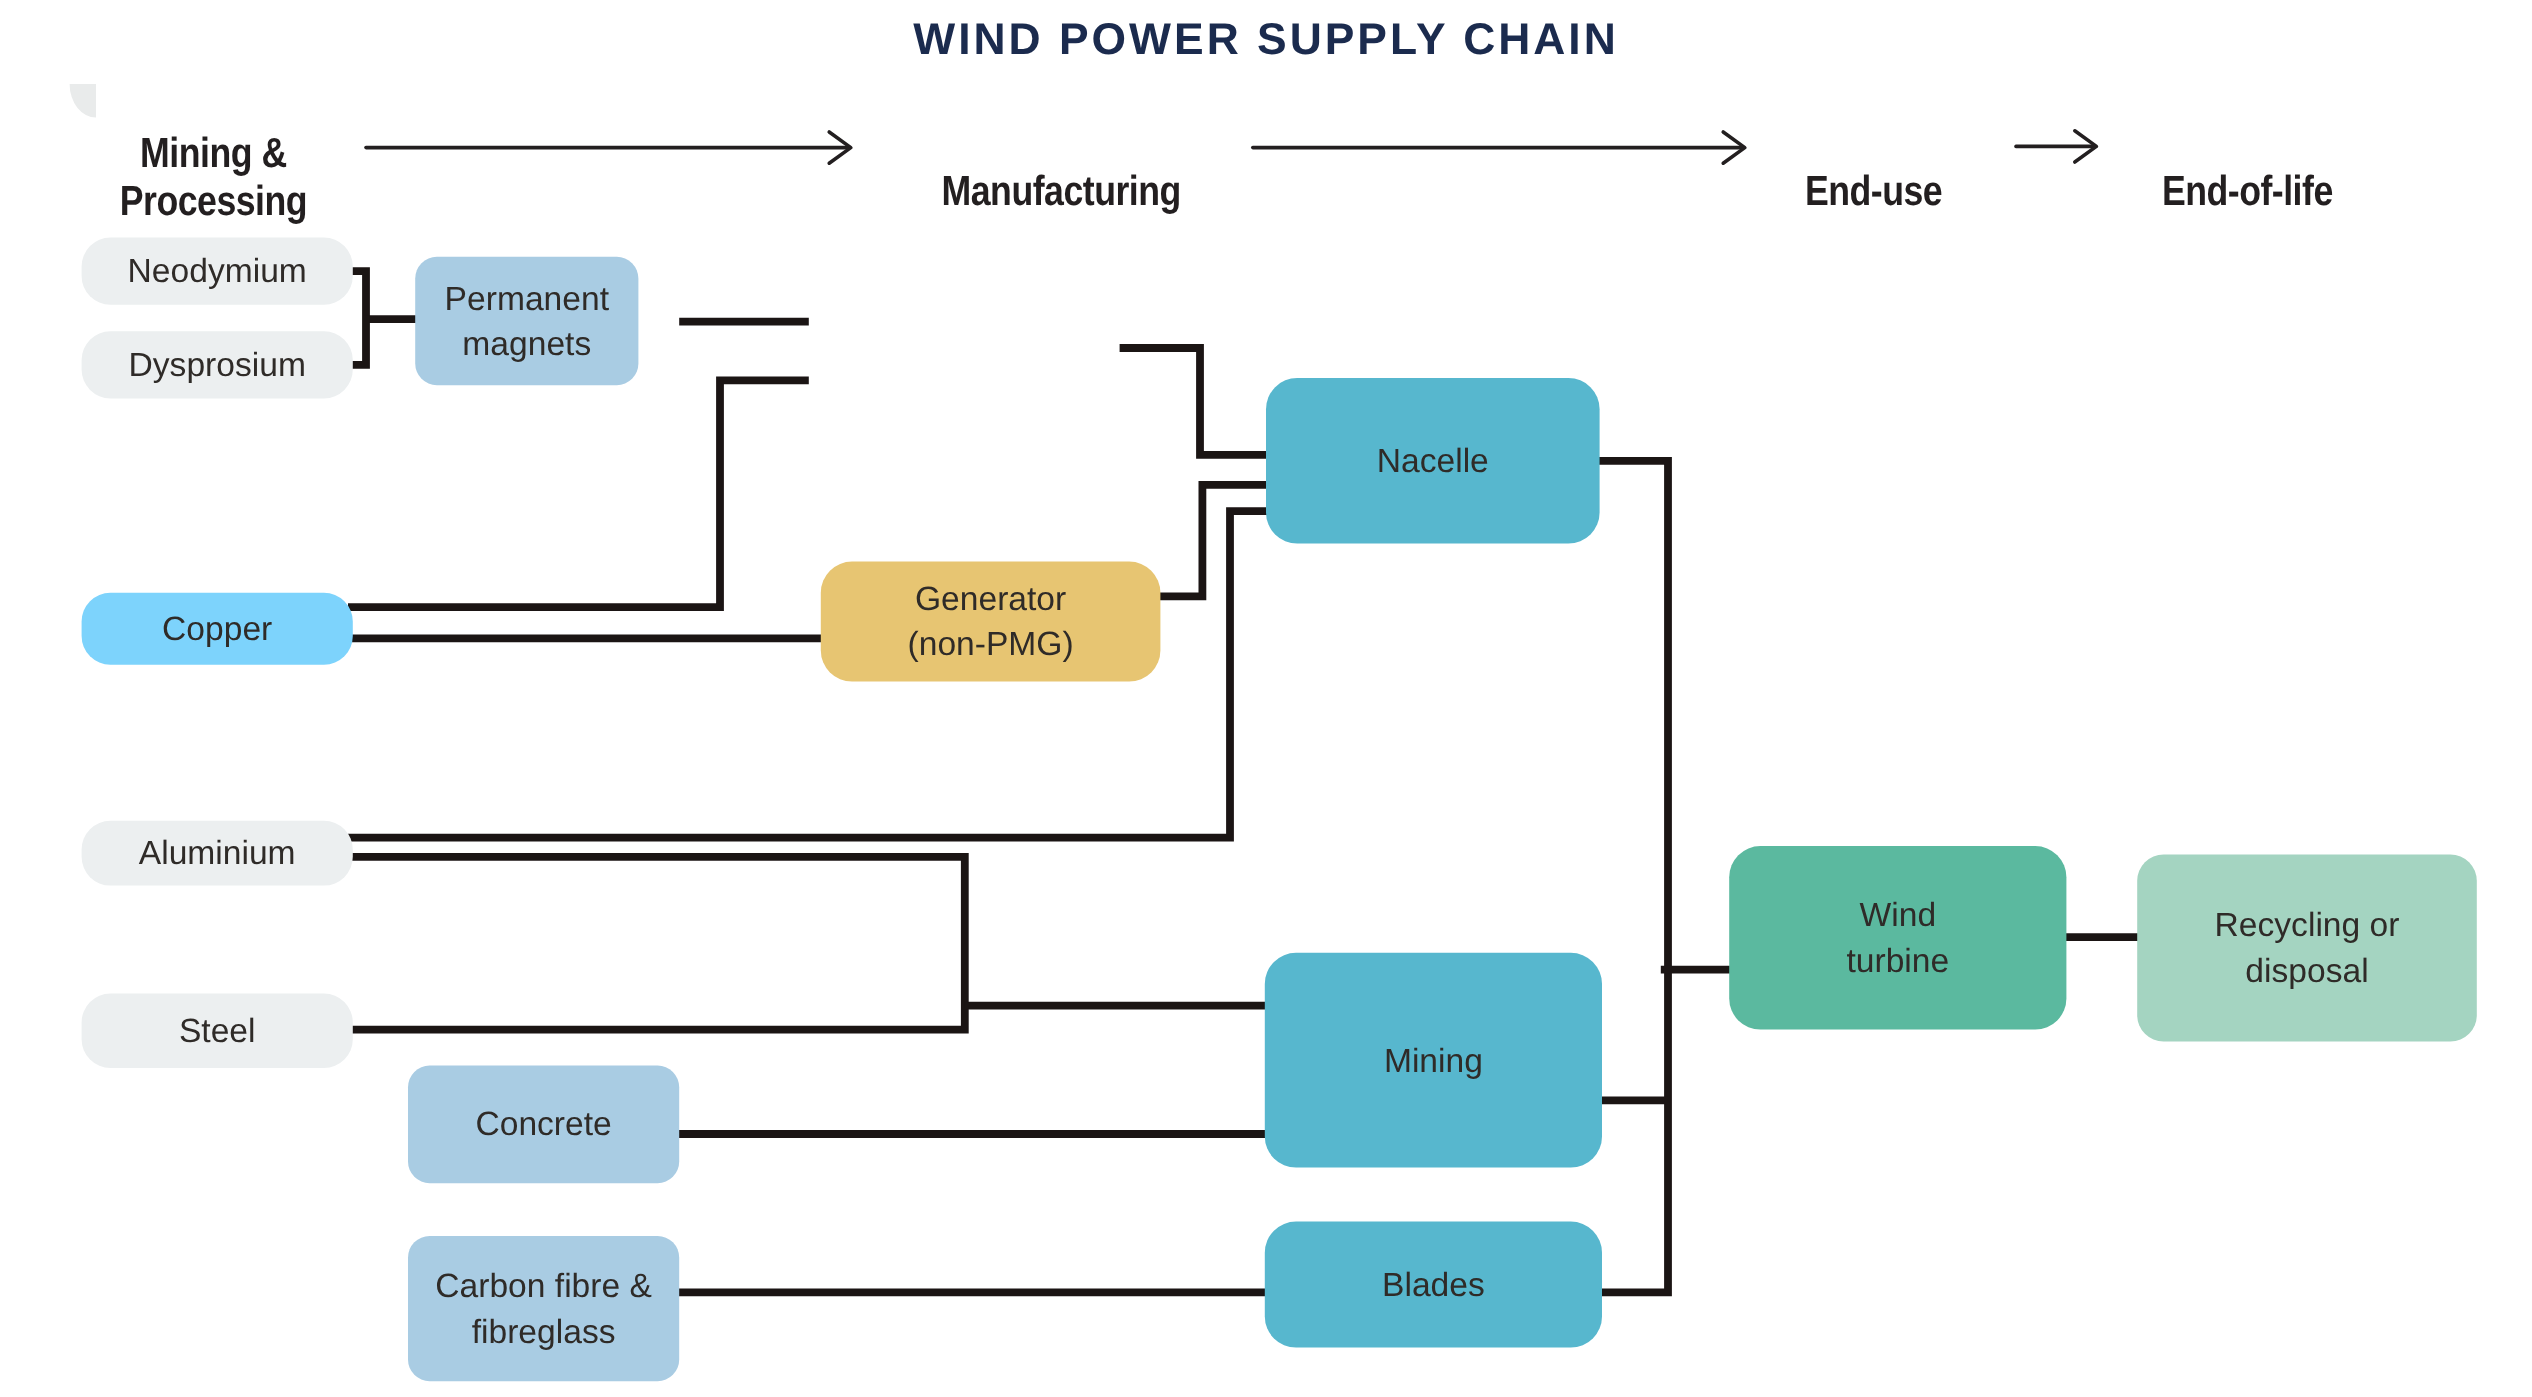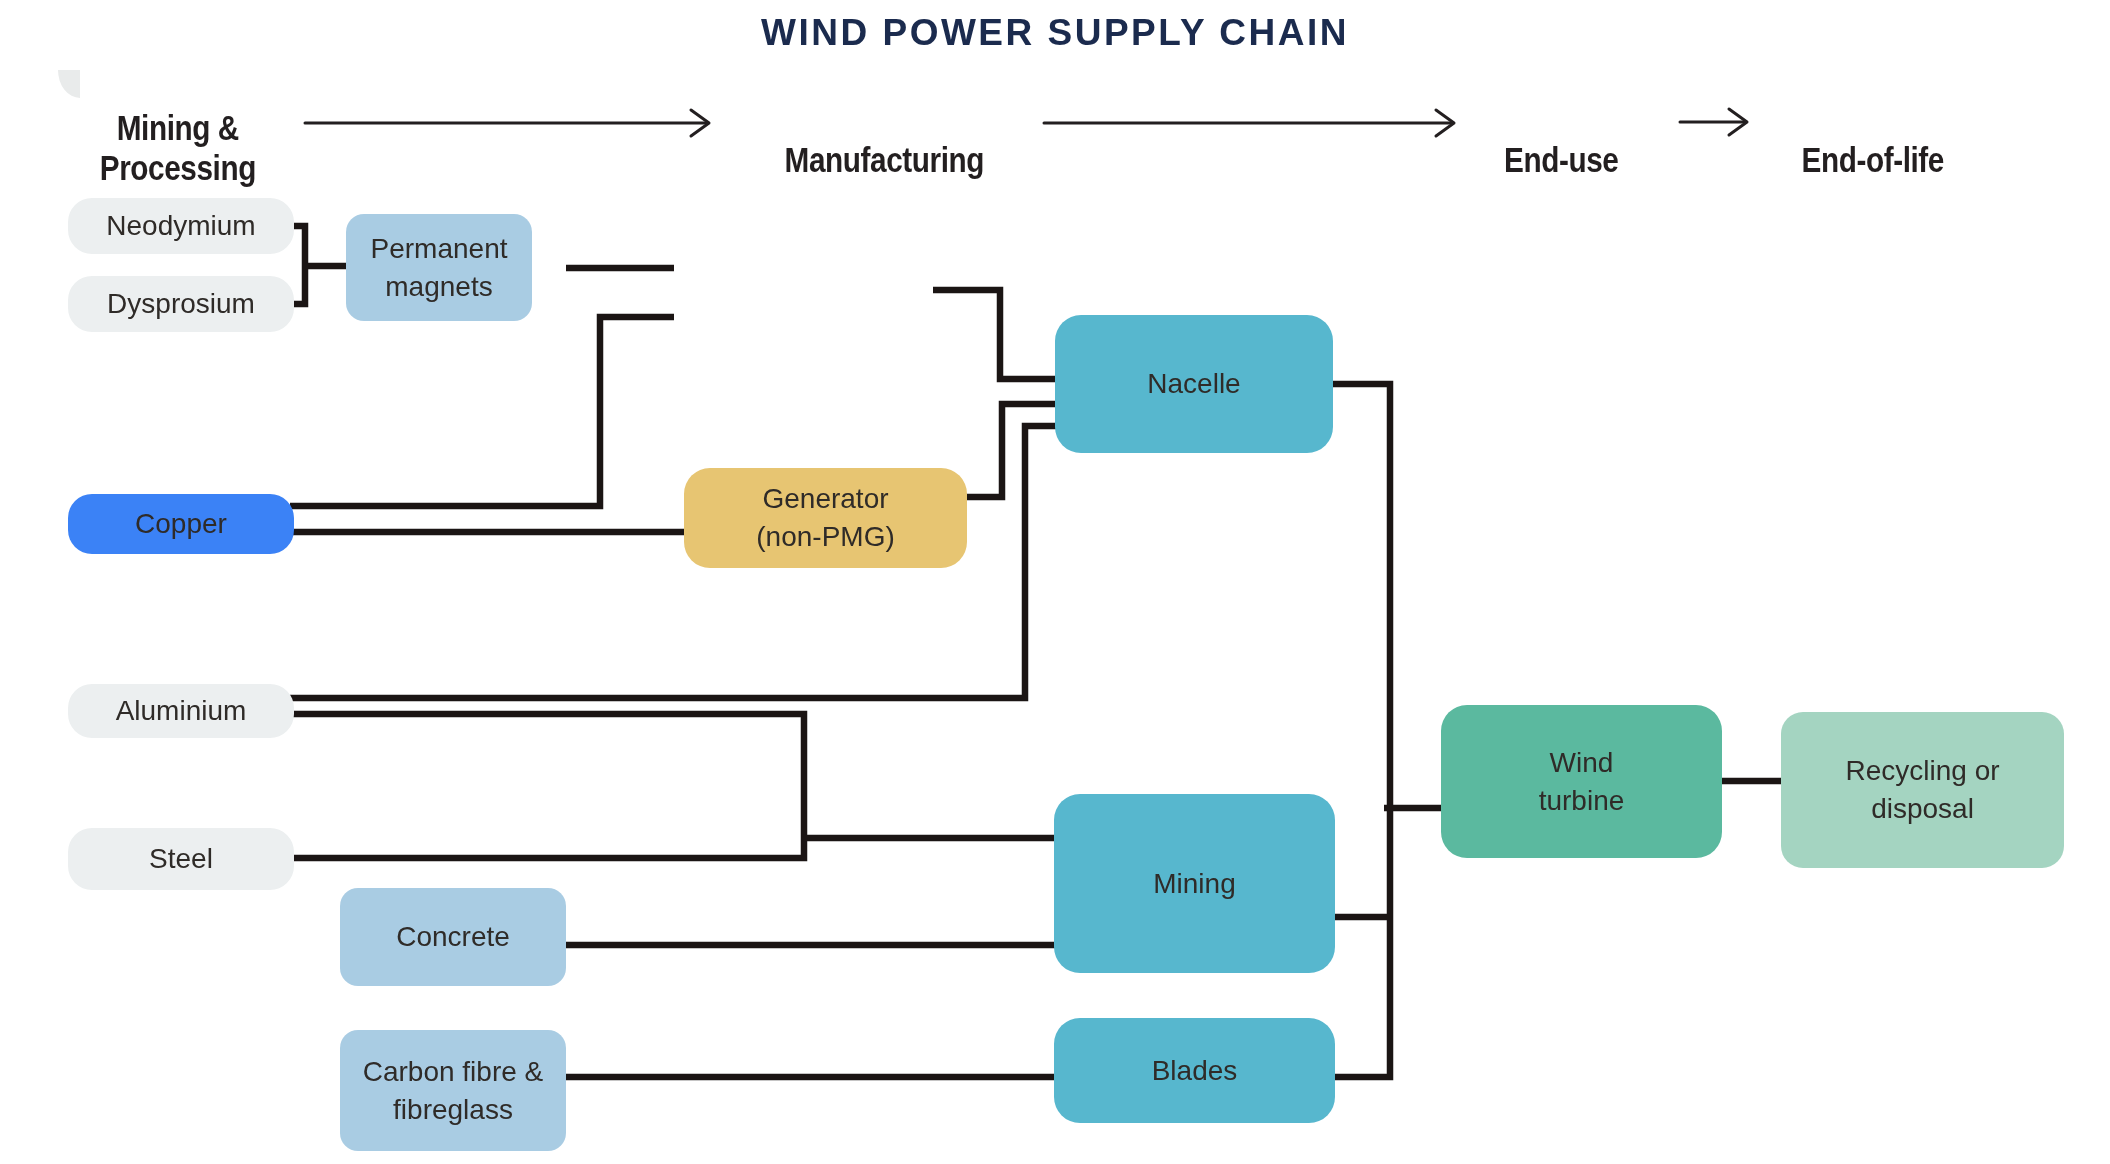--- a/index.html
+++ b/index.html
@@ -90,21 +90,21 @@
   <div class="node gray" style="left: 68px; top: 198px; width: 226px; height: 56px; background: rgb(236, 239, 240);">
     <span>Neodymium</span>
   </div>
   <div class="node gray" style="left: 68px; top: 276px; width: 226px; height: 56px; background: rgb(236, 239, 240);">
     <span>Dysprosium</span>
   </div>
   <div class="node blue" style="left: 346px; top: 214px; width: 186px; height: 107px; background: rgb(169, 204, 227);">
     <span>Permanent
 magnets</span>
   </div>
-  <div class="node gray" style="left: 68px; top: 494px; width: 226px; height: 60px; background: #3b82f6;">
+  <div class="node gray" style="left: 68px; top: 494px; width: 226px; height: 60px; background: #7dd3fc;">
     <span>Copper</span>
   </div>
   <div class="node gold" style="left: 684px; top: 468px; width: 283px; height: 100px; background: rgb(231, 197, 114);">
     <span>Generator
 (non-PMG)</span>
   </div>
   <div class="node gray" style="left: 68px; top: 684px; width: 226px; height: 54px; background: rgb(236, 239, 240);">
     <span>Aluminium</span>
   </div>
   <div class="node gray" style="left: 68px; top: 828px; width: 226px; height: 62px; background: rgb(236, 239, 240);">

